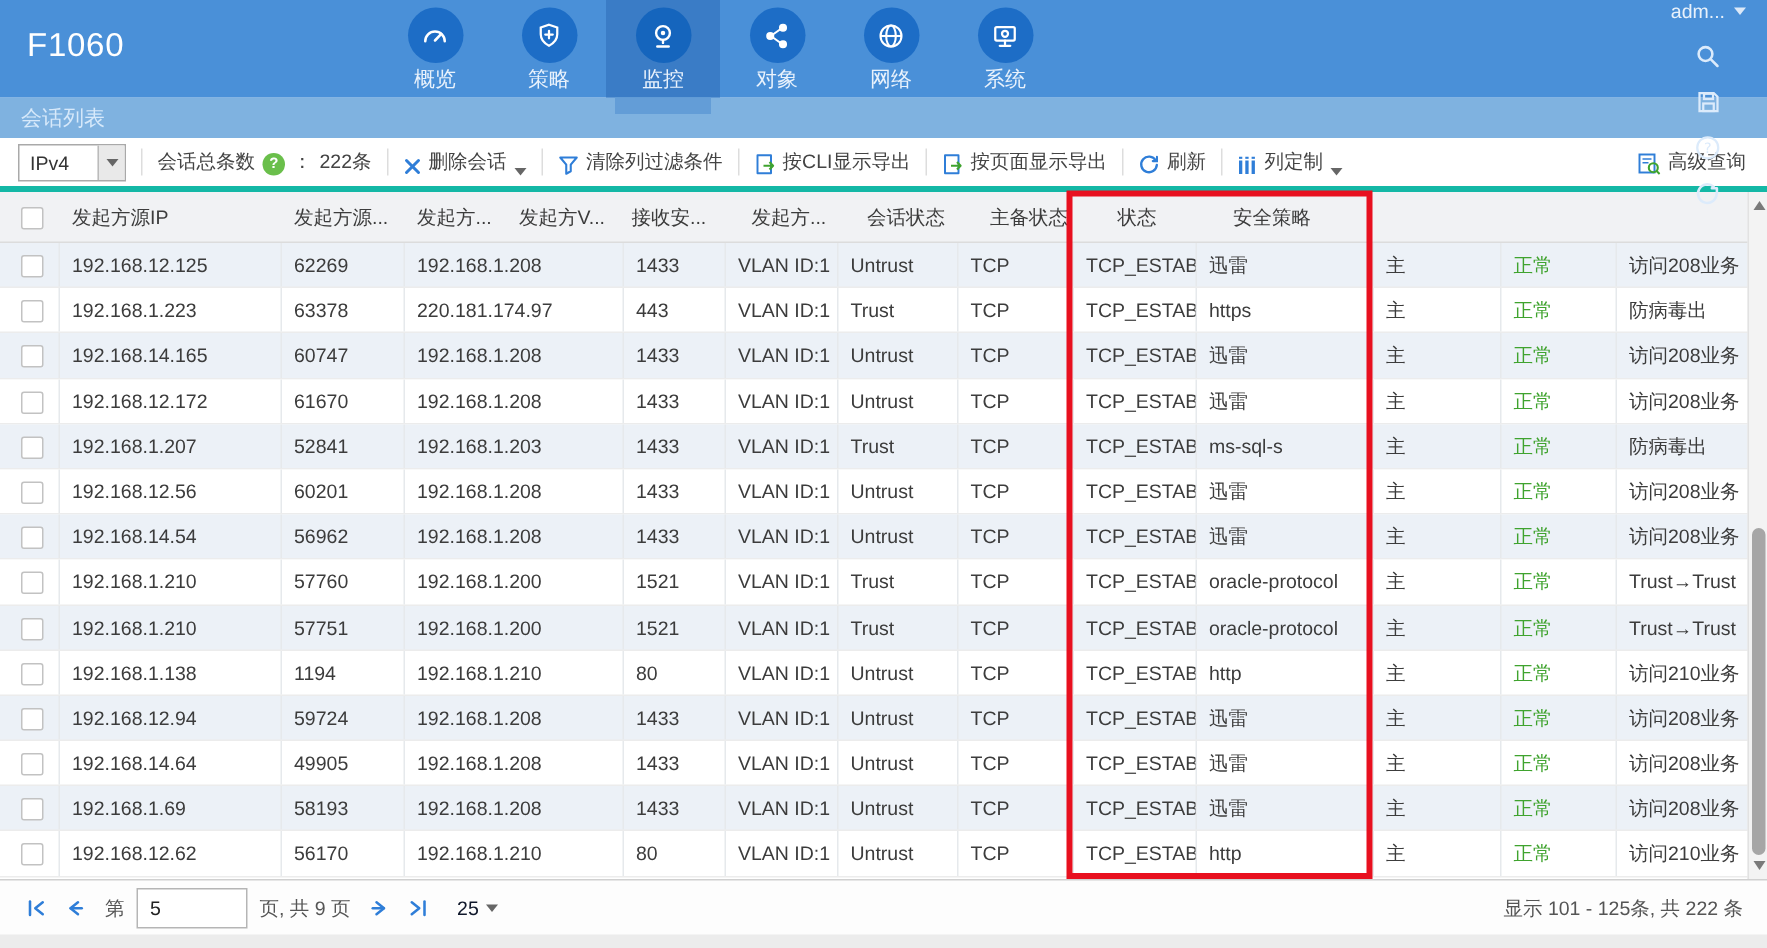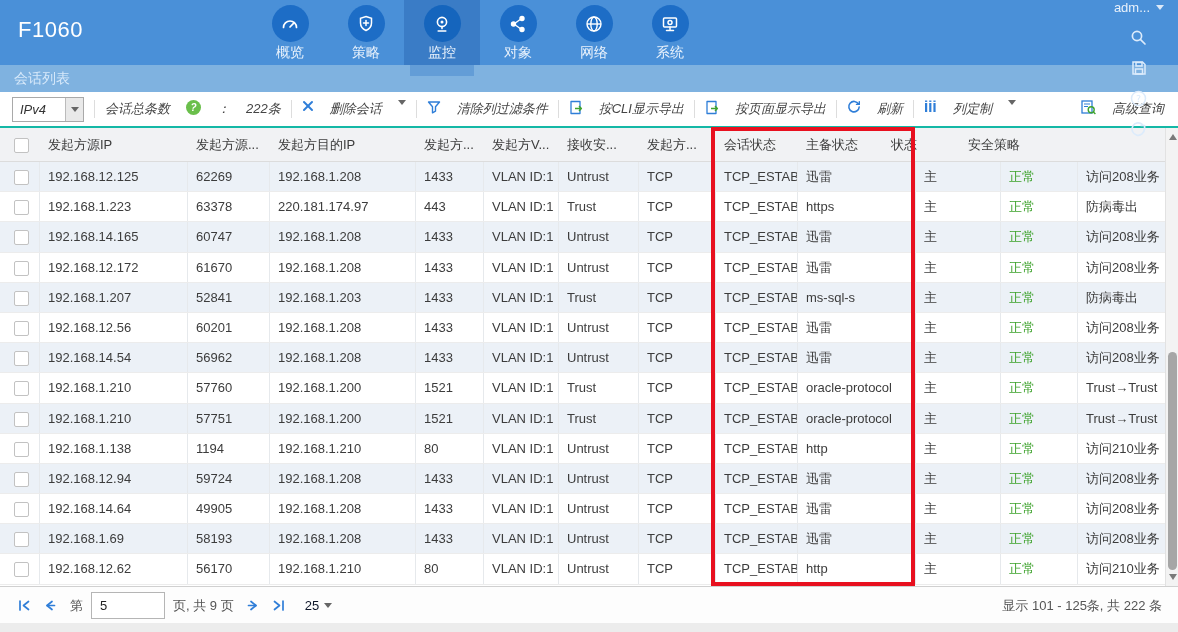--- a/index.html
+++ b/index.html
@@ -18,22 +18,22 @@
   .tab.active .circle{background:#1565bd;}
   .tab.active::after{content:"";position:absolute;left:6px;top:65px;width:64px;height:11px;background:#639dd7;z-index:6;}
   .topright{position:absolute;right:14px;top:0;height:58px;display:flex;align-items:center;gap:14px;color:#e8f1fb;font-size:13px;flex-direction:column;}
   .user-wrap{display:flex;align-items:center;gap:6px;cursor:pointer;}
   .caret{width:0;height:0;border-left:4px solid transparent;border-right:4px solid transparent;border-top:5px solid #dce9f8;display:inline-block;}
   .caret.dark{border-top-color:#666;}
   .ticon{display:flex;align-items:center;cursor:pointer;}
   
   .subbar{position:absolute;top:65px;left:0;width:1178px;height:27px;background:#7fb2e0;color:#d7e9fa;font-size:14px;line-height:27px;padding-left:14px;box-sizing:border-box;z-index:4;}
   
-  .toolbar{position:absolute;top:92px;left:0;width:1178px;height:36px;background:#fff;border-bottom:2px solid #14b8a6;display:flex;align-items:center;font-size:13px;color:#444;box-sizing:border-box;padding-left:12px;font-style:italic;}
-  .tb-item{display:flex;align-items:flex-start;gap:16px;cursor:pointer;white-space:nowrap;}
+  .toolbar{position:absolute;top:92px;left:0;width:1178px;height:36px;background:#fff;border-bottom:4px solid #14b8a6;display:flex;align-items:center;font-size:13px;color:#444;box-sizing:border-box;padding-left:12px;}
+  .tb-item{display:flex;align-items:flex-end;gap:5px;cursor:pointer;white-space:nowrap;}
   .sep{width:1px;height:18px;background:#ddd;margin:0 10px;flex:none;}
   .select-box{display:flex;align-items:center;border:1px solid #a9a9a9;background:#fff;height:23px;width:70px;cursor:pointer;}
   .select-box .sel-text{flex:1;padding-left:7px;color:#333;}
   .select-box .sel-btn{width:17px;height:100%;background:#e9e9e9;border-left:1px solid #bbb;display:flex;align-items:center;justify-content:center;}
   .qmark{width:15px;height:15px;border-radius:50%;background:#6abf4b;color:#fff;font-size:10px;font-weight:bold;display:inline-flex;align-items:center;justify-content:center;}
   .adv{margin-left:auto;margin-right:14px;}
   
   .thead{position:absolute;top:128px;left:0;width:1178px;height:34px;background:#f1f2f4;border-bottom:1px solid #dcdcdc;display:flex;font-size:13px;color:#333;box-sizing:border-box;z-index:1;}
   .thead .cell{line-height:33px;}
   .tbody{position:absolute;top:162px;left:0;width:1178px;z-index:1;}
@@ -253,21 +253,20 @@
   </div>
 </div>
 
 <div class="thead">
   <div class="cell c0">
     <div class="cb"></div>
   </div>
 
 <div class="cell c1">发起方源IP</div>
     <div class="cell c2">发起方源...</div>
-    <div class="cell c3">发起方目的IP</div>
     <div class="cell c4">发起方...</div>
     <div class="cell c5">发起方V...</div>
     <div class="cell c6">接收安...</div>
     <div class="cell c7">发起方...</div>
     <div class="cell c8">会话状态</div>
     <div class="cell c10">主备状态</div>
     <div class="cell c11">状态</div>
     <div class="cell c12">安全策略</div>
   </div>
 <div class="tbody">

